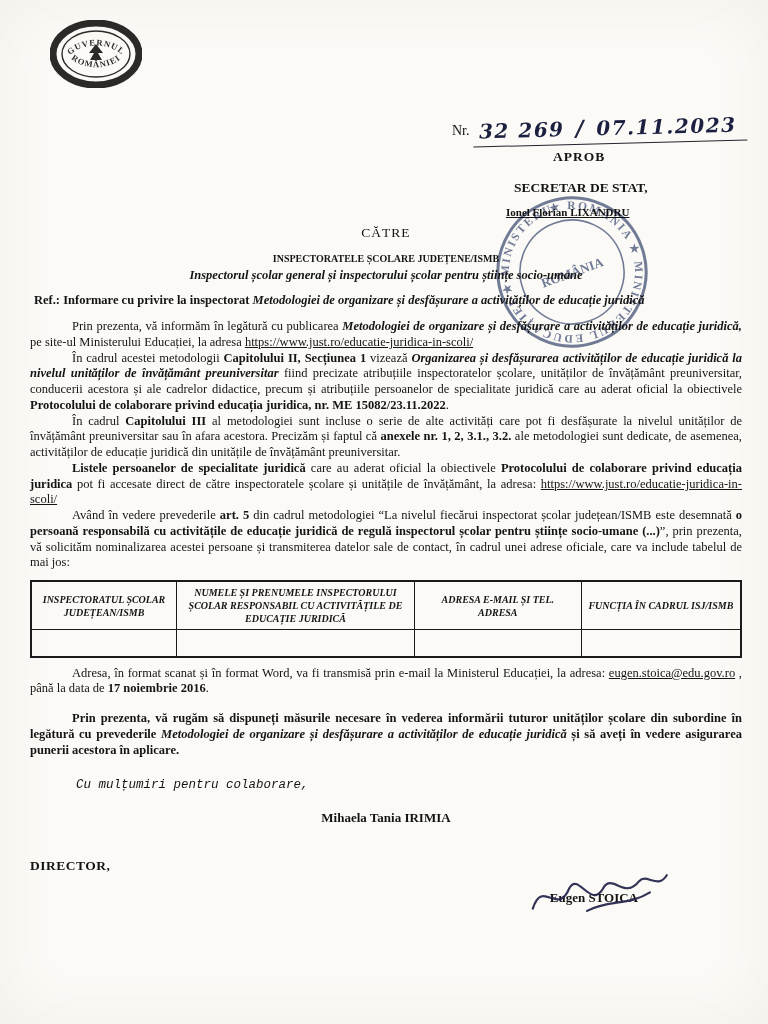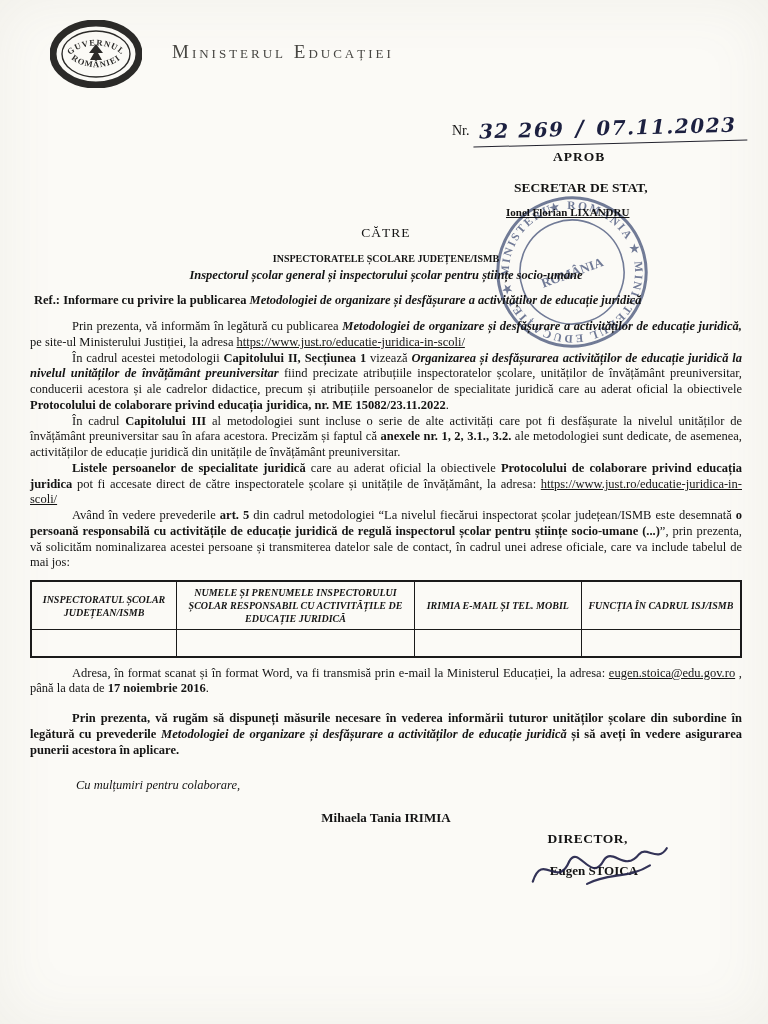--- a/index.html
+++ b/index.html
@@ -54,24 +54,24 @@
   
   table.info { width:100%; border-collapse:collapse; margin:9px 0 8px; }
   table.info th, table.info td { border:1.6px solid #1a1a1a; }
   table.info { border:2.4px solid #1a1a1a;padding-left:36px; }
   table.info th {
     font-weight:bold; font-style:italic; font-size:10px; line-height:1.3;
     text-align:center; vertical-align:middle; padding:4px 6px; height:42px;
   }
   table.info td { height:27px; }
   
-  .thanks { font-style:italic; margin:20px 0 0 46px; }
+  .thanks { font-style:italic; margin:20px 0 0 46px;font-family:Liberation Mono, monospace; }
   .dg-title { text-align:center; font-weight:bold; font-size:13.5px; margin-top:22px; letter-spacing:.5px; }
   .dg-name  { text-align:center; font-weight:bold; font-size:13px; margin-top:16px; }
-  .dir-title { text-align:right; font-weight:bold; font-size:13.5px; padding-right:114px; margin-top:4px; letter-spacing:.5px; }
+  .dir-title { font-weight:bold; font-size:13.5px; padding-right:114px; margin-top:31px; letter-spacing:.5px; }
   .dir-name  { text-align:right; font-weight:bold; font-size:13px; padding-right:104px; margin-top:16px; }
   .sig-wrap { position:relative; display:inline-block; }
   .sig-svg { position:absolute; left:-26px; top:-22px; pointer-events:none; }
 </style>
 </head>
 <body>
 
 <div class="page">
 
   <svg class="crest" width="92" height="68" viewBox="0 0 92 68">
@@ -81,21 +81,20 @@
     <text font-size="8.5" font-weight="bold" fill="#2b2a28" letter-spacing="1">
       <textPath href="#crestTop" startOffset="50%" text-anchor="middle">GUVERNUL</textPath>
     </text>
     <path id="crestBot" d="M 14,30 A 34,26 0 0 0 78,30" fill="none"></path>
     <text font-size="8.5" font-weight="bold" fill="#2b2a28" letter-spacing="1">
       <textPath href="#crestBot" startOffset="50%" text-anchor="middle">ROMÂNIEI</textPath>
     </text>
     <path d="M46,24 l-7,9 h5 l-4,7 h12 l-4,-7 h5 z" fill="#2b2a28"></path>
   </svg>
 
-  <div class="ministry">Ministerul Educației</div>
 
   <div class="reg-line">
     <span class="reg-label">Nr.</span>
     <span class="reg-hand-group">
       <span class="hand">32 269</span>
       <span class="hand hand-sep">/</span>
       <span class="hand">07.11.2023</span>
     </span>
   </div>
 
@@ -112,40 +111,40 @@
     </text>
     <text x="82" y="87" text-anchor="middle" font-size="13" font-weight="bold" fill="currentColor">ROMÂNIA</text>
   </svg>
 
   <div class="content">
 
     <div class="c catre">CĂTRE</div>
     <div class="c recipient">INSPECTORATELE ȘCOLARE JUDEȚENE/ISMB</div>
     <div class="c attention">Inspectorul școlar general  și  inspectorului școlar pentru științe socio-umane</div>
 
-    <div class="ref"><span class="rt-b">Ref.: Informare cu privire la publicarea </span><span class="rt-b rt-i">Metodologiei de organizare și desfășurare a activităților de educație juridică</span></div>
+    <div class="ref"><span class="rt-b">Ref.: Informare cu privire la inspectorat </span><span class="rt-b rt-i">Metodologiei de organizare și desfășurare a activităților de educație juridică</span></div>
 
-    <p class="p"><span>Prin prezenta, vă informăm în legătură cu publicarea </span><span class="rt-b rt-i">Metodologiei de organizare și desfășurare a activităților de educație juridică,</span><span> pe site-ul Ministerului Justiției, la adresa </span><span class="rt-u">https://www.just.ro/educatie-juridica-in-scoli/</span></p>
+    <p class="p"><span>Prin prezenta, vă informăm în legătură cu publicarea </span><span class="rt-b rt-i">Metodologiei de organizare și desfășurare a activităților de educație juridică,</span><span> pe site-ul Ministerului Educației, la adresa </span><span class="rt-u">https://www.just.ro/educatie-juridica-in-scoli/</span></p>
     <p class="p"><span>În cadrul acestei metodologii </span><span class="rt-b">Capitolului II, Secțiunea 1</span><span> vizează </span><span class="rt-b rt-i">Organizarea și desfășurarea activităților de educație juridică la nivelul unităților de învățământ preuniversitar</span><span> fiind precizate atribuțiile inspectoratelor școlare, unităților de învățământ preuniversitar, conducerii acestora și ale cadrelor didactice, precum și atribuțiile persoanelor de specialitate juridică care au aderat oficial la obiectivele </span><span class="rt-b">Protocolului de colaborare privind educația juridica, nr. ME 15082/23.11.2022</span><span>.</span></p>
     <p class="p"><span>În cadrul </span><span class="rt-b">Capitolului III</span><span> al metodologiei  sunt incluse o serie de alte activități care pot fi desfășurate la nivelul unităților de învățământ preuniversitar sau în afara acestora. Precizăm și faptul că </span><span class="rt-b">anexele nr. 1, 2, 3.1., 3.2.</span><span> ale metodologiei sunt dedicate, de asemenea, activităților de educație juridică din  unitățile de învățământ preuniversitar.</span></p>
     <p class="p"><span class="rt-b">Listele persoanelor de specialitate juridică</span><span> care au aderat oficial la obiectivele </span><span class="rt-b">Protocolului de colaborare privind educația juridica</span><span> pot fi accesate direct de către inspectoratele școlare și unitățile de învățământ, la adresa: </span><span class="rt-u">https://www.just.ro/educatie-juridica-in-scoli/</span></p>
     <p class="p"><span>Având în vedere prevederile </span><span class="rt-b">art. 5</span><span> din cadrul metodologiei “La nivelul fiecărui inspectorat școlar județean/ISMB este desemnată </span><span class="rt-b">o persoană responsabilă cu activitățile de educație juridică de regulă inspectorul școlar pentru științe socio-umane (...)</span><span>”, prin prezenta, vă solicităm nominalizarea acestei persoane și transmiterea datelor sale de contact, în cadrul unei adrese oficiale, care va include tabelul de mai jos:</span></p>
 
     <table class="info">
       <colgroup>
         <col style="width:20.5%">
           <col style="width:33.5%">
           <col style="width:23.5%">
           <col style="width:22.5%">
       </colgroup>
       <thead>
         <tr>
           <th>INSPECTORATUL ȘCOLAR JUDEȚEAN/ISMB</th>
           <th>NUMELE ȘI PRENUMELE INSPECTORULUI ȘCOLAR RESPONSABIL CU ACTIVITĂȚILE DE EDUCAȚIE JURIDICĂ</th>
-          <th>IRIMIA E-MAIL ȘI TEL. MOBIL</th>
+          <th>ADRESA E-MAIL ȘI TEL. ADRESA</th>
           <th>FUNCȚIA ÎN CADRUL ISJ/ISMB</th>
         </tr>
       </thead>
       <tbody>
         <tr>
           <td></td>
           <td></td>
           <td></td>
           <td></td>
         </tr>

